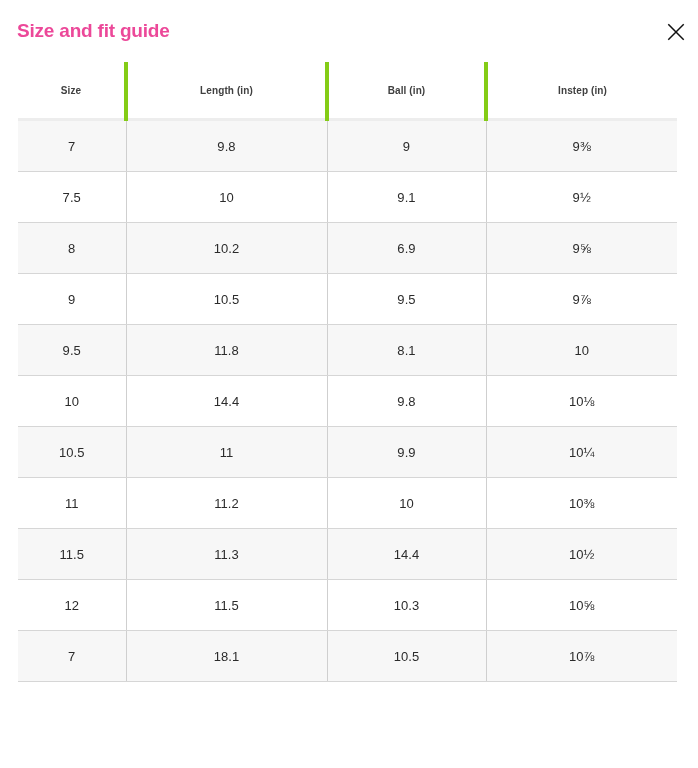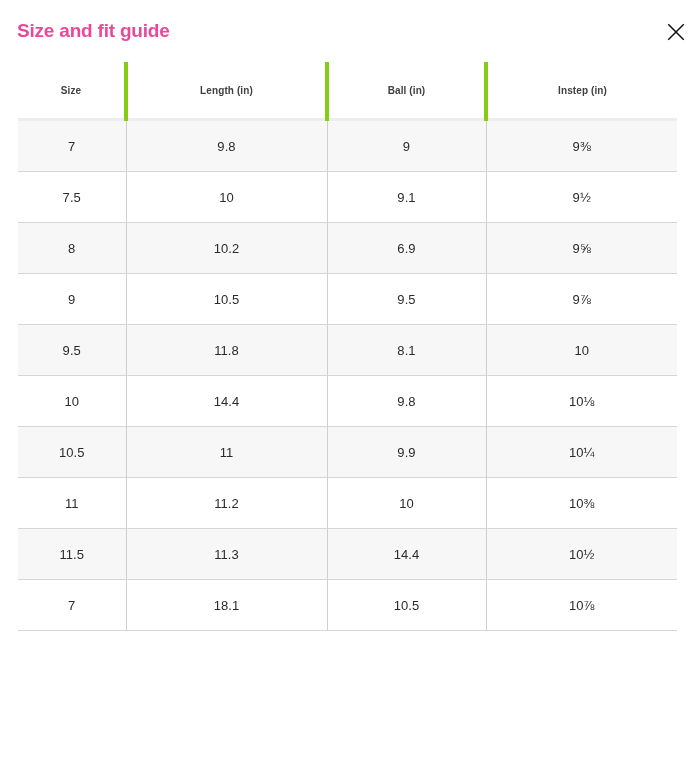--- a/index.html
+++ b/index.html
@@ -188,20 +188,26 @@
             <td><span class="frac">10</span></td>
             <td><span class="frac">10⅜</span></td>
           </tr>
           <tr>
             <td><span class="frac">11.5</span></td>
             <td><span class="frac">11.3</span></td>
             <td><span class="frac">14.4</span></td>
             <td><span class="frac">10½</span></td>
           </tr>
           <tr>
+            <td><span class="frac">12</span></td>
+            <td><span class="frac">11.5</span></td>
+            <td><span class="frac">10.3</span></td>
+            <td><span class="frac">10⅝</span></td>
+          </tr>
+          <tr>
             <td><span class="frac">7</span></td>
             <td><span class="frac">18.1</span></td>
             <td><span class="frac">10.5</span></td>
             <td><span class="frac">10⅞</span></td>
           </tr>
         </tbody>
     </table>
   </div>
 
 </div>

